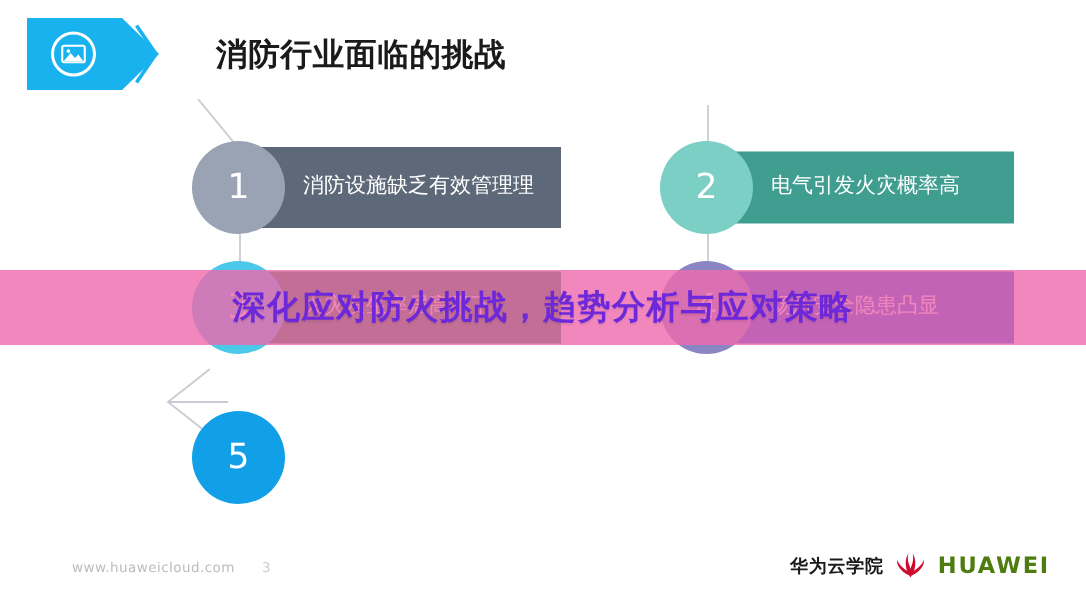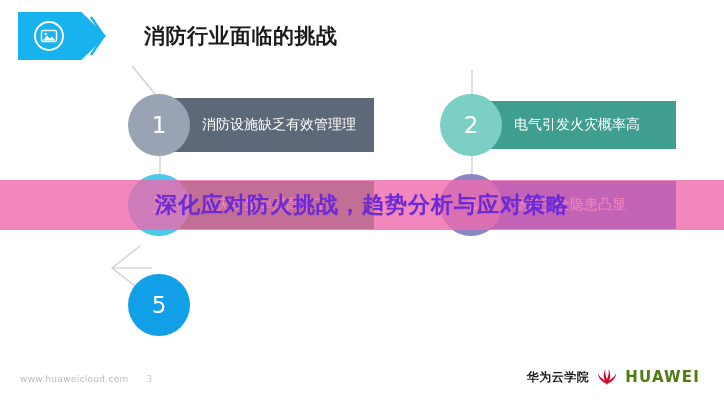--- a/index.html
+++ b/index.html
@@ -144,21 +144,21 @@
     font-size: 22px;
     font-weight: bold;
     letter-spacing: 1px;
     white-space: nowrap;
     text-shadow: 0 1px 1px rgba(0,0,0,0.08);
   }
 
   
   .footer-left {
     position: absolute;
-    left: 20px;
+    left: 48px;
     bottom: 16px;
     display: flex;
     align-items: baseline;
     gap: 18px;
     justify-content: flex-end;
   }
   .footer-url {
     font-size: 9px;
     color: #b9bcc2;
     letter-spacing: 0.3px;

